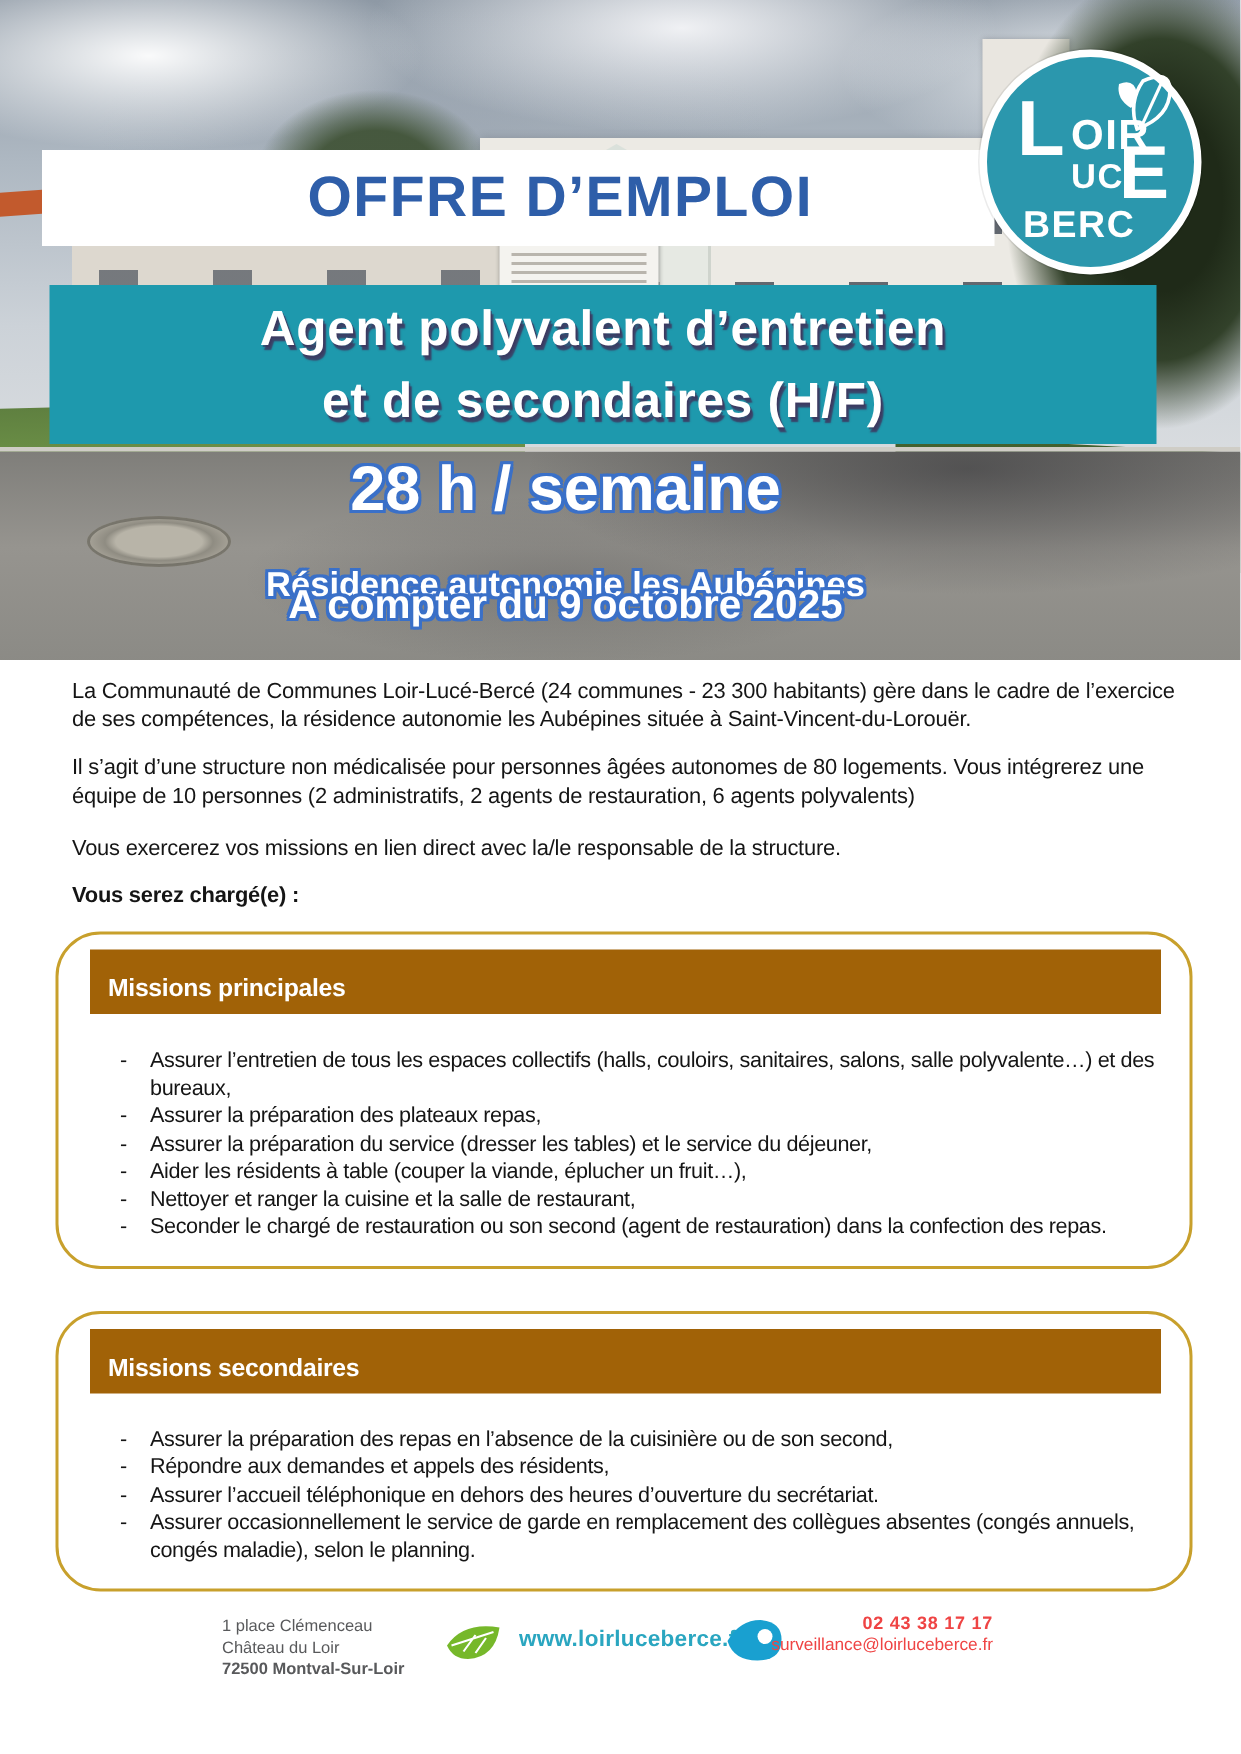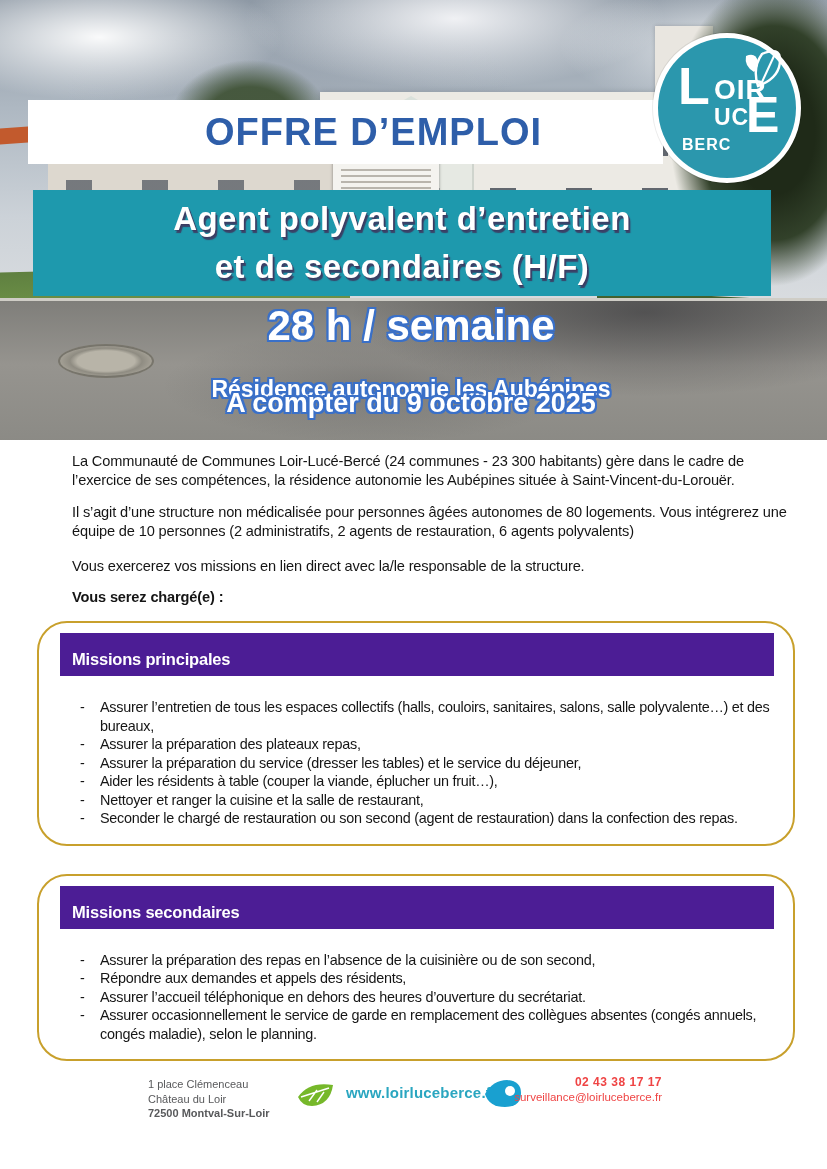--- a/index.html
+++ b/index.html
@@ -47,46 +47,46 @@
     display:flex;align-items:center;justify-content:center;padding-left:56px;box-sizing:border-box;margin-top:32px;}
   .offer-banner span{font-size:38px;font-weight:bold;color:#2e5ea9;letter-spacing:1px;white-space:nowrap;}
 
   .logo{position:absolute;left:653px;top:33px;width:148px;height:150px;border-radius:50%;
     background:#2b97ad;border:5px solid #ffffff;box-sizing:border-box;box-shadow:0 0 0 1px rgba(0,0,0,.08);}
   .logo span{position:absolute;color:#fff;font-weight:bold;font-family:"Liberation Sans",sans-serif;}
   .lg-L{left:20px;top:22px;font-size:52px;line-height:1;}
   .lg-OIR{left:56px;top:36px;font-size:28px;letter-spacing:1px;}
   .lg-UC{left:56px;top:66px;font-size:23px;letter-spacing:1px;}
   .lg-E{left:88px;top:52px;font-size:50px;line-height:1;}
-  .lg-BERC{left:24px;top:98px;font-size:16px;letter-spacing:1px;}
+  .lg-BERC{left:24px;top:98px;font-size:25px;letter-spacing:1px;}
   .logo svg{position:absolute;right:14px;top:8px;}
 
   .title-banner{position:absolute;left:33px;top:190px;width:738px;height:106px;background:#1e99ad;
     display:flex;flex-direction:column;align-items:center;justify-content:center;gap:10px;}
   .title-banner div{color:#fff;font-weight:bold;font-size:33px;letter-spacing:.5px;
     text-shadow:2px 3px 1px rgba(62,52,92,.85), 1px 1px 0 rgba(62,52,92,.6);}
 
   .outline-blue{color:#fff;font-weight:bold;text-align:center;position:absolute;left:0;width:754px;
     text-shadow:-2px -2px 0 #3a70c8,2px -2px 0 #3a70c8,-2px 2px 0 #3a70c8,2px 2px 0 #3a70c8,
-                -2px 0 0 #3a70c8,2px 0 0 #3a70c8,0 -2px 0 #3a70c8,0 2px 0 #3a70c8;margin-left:34px;}
+                -2px 0 0 #3a70c8,2px 0 0 #3a70c8,0 -2px 0 #3a70c8,0 2px 0 #3a70c8;}
   .hours{top:302px;font-size:42px;}
   .location{top:376px;font-size:23px;}
   .start-date{top:388px;font-size:27px;}
 
   
   .content{position:absolute;left:0;top:440px;width:827px;}
-  .intro{padding:0 40px 0 72px;}
+  .intro{padding:0 40px 0 48px;}
   .intro p{margin:12px 0 0 0;font-size:14.6px;line-height:1.33;color:#151515;letter-spacing:-.15px;}
   .intro p.p3{margin-top:15px;}
   .charge-heading{margin:25px 0 0 0;font-size:14.8px;font-weight:bold;color:#111;letter-spacing:-.1px;}
 
   .mission-box{border:2px solid #c8a02c;border-radius:30px;margin:14px 32px 0 37px;
     padding:10px 12px 10px 12px;box-sizing:border-box;background:#fff;}
   .mission-box.second{margin-top:28px;}
-  .box-header{height:43px;background:#4c1d95;margin:0 7px 0 9px;
+  .box-header{height:43px;background:#a16207;margin:0 7px 0 9px;
     display:flex;align-items:flex-end;padding:0 0 7px 12px;box-sizing:border-box;}
   .box-header span{color:#fff;font-weight:bold;font-size:16.5px;letter-spacing:-.2px;}
   .mission-list{margin:22px 0 6px 0;}
   .mission-list .li{position:relative;padding-left:49px;padding-right:6px;
     font-size:14.4px;line-height:18.5px;color:#151515;letter-spacing:-.25px;}
   .mission-list .li::before{content:"-";position:absolute;left:29px;top:0;}
 
   
   .footer{position:relative;height:70px;margin-top:13px;}
   .addr{position:absolute;left:148px;top:3px;font-size:11px;color:#58595b;line-height:1.3;}

